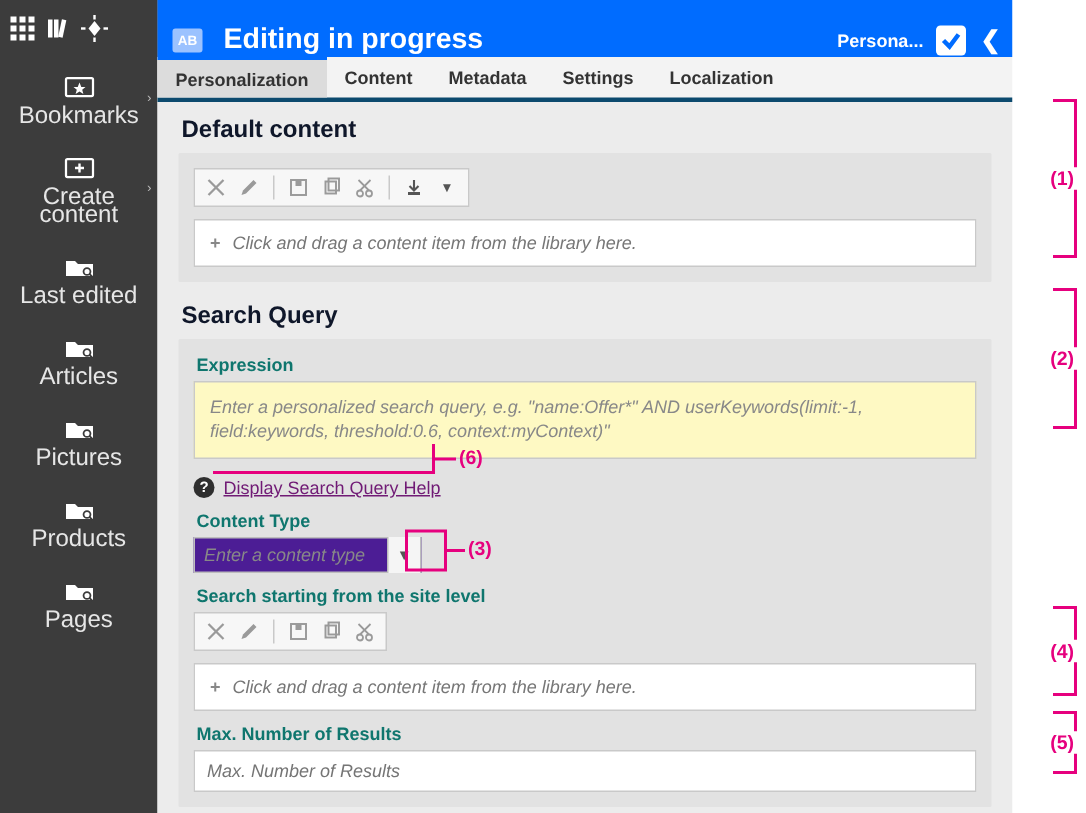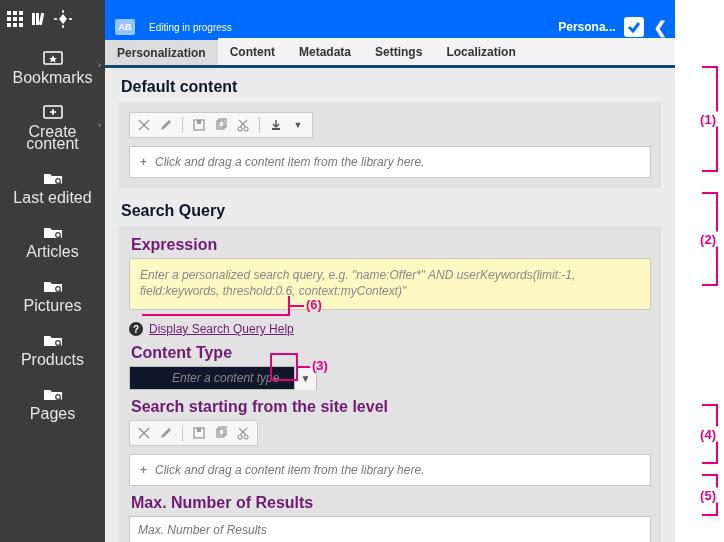--- a/index.html
+++ b/index.html
@@ -26,41 +26,41 @@
     
     .topbar {
       position: absolute; left: 105px; top: 0; right: 49px; height: 38px;
       background: #006cff; color: #fff; display: flex; align-items: center; padding: 16px 8px 0 10px;
     }
     .topbar .ab-badge {
       width: 20px; height: 16px; background: #9bc2ff; color: #fff; border-radius: 2px;
       font-size: 9px; font-weight: 700; display: inline-flex; align-items: center; justify-content: center;
       margin-right: 14px;
     }
-    .topbar .title { font-size: 10px; font-weight: 400; flex: 1; }
+    .topbar .title { font-size: 19px; font-weight: 700; flex: 1; }
     .topbar .persona { font-size: 12px; font-weight: 600; margin-right: 8px; }
     .topbar .chk { width: 20px; height: 20px; background:#fff; border-radius:3px; margin-right:10px; display:flex;align-items:center;justify-content:center;}
     .topbar .chk svg { stroke:#006cff; fill:none; stroke-width:3; }
     .topbar .collapse { font-size: 16px; font-weight: 700; }
 
     
     .tabstrip {
       position: absolute; left: 105px; top: 38px; right: 49px; height: 30px;
       background: #f3f3f3; border-bottom: 3px solid #0c4a6e; display: flex; align-items: stretch;
     }
     .tab { padding: 0 12px; display: flex; align-items: center; font-size: 12px; color: #333; font-weight:600; }
     .tab.active { background: #dcdcdc; border-top: 2px solid #006cff; font-weight: 700; }
 
     
     .main {
       position: absolute; left: 105px; top: 68px; right: 49px; bottom: 0;
       background: #ececec; overflow: hidden; padding: 8px 14px 8px 14px;
     }
     .section-label { font-size: 16px; font-weight: 700; color: #0f172a; margin: 2px 0 6px 2px; }
-    .subsection-label { font-size: 16px; font-weight: 700; color: #701a75; margin: 8px 0 4px 2px; }
+    .subsection-label { font-size: 12px; font-weight: 700; color: #0f766e; margin: 8px 0 4px 2px; }
     .light-box {
       background: #e2e2e2; padding: 10px; border-radius: 1px;
     }
     .toolbar {
       border: 1px solid #c9c9c9; background: #f7f7f7; padding: 4px 6px; display: inline-flex; align-items: center; gap: 6px;
     }
     .toolbar .tbtn { width: 16px; height: 16px; display: inline-flex; align-items:center; justify-content:center; color:#9a9a9a; }
     .toolbar .sep { width:1px; height:16px; background:#c9c9c9; margin: 0 2px; }
     .dropzone {
       margin-top: 8px; background: #fff; border: 1px solid #c9c9c9; padding: 8px 10px;
@@ -68,21 +68,21 @@
     }
     .dropzone .plus { font-style: normal; font-weight: 700; color:#888; }
     .query-box {
       background: #fef9c3; border: 1px solid #c9c9c9; padding: 8px 10px; min-height: 52px;
       color: #888; font-style: italic; font-size: 12px; line-height: 16px;
     }
     .help-row { margin: 12px 0 4px 0; display: flex; align-items: center; gap: 6px; }
     .help-row .q { width:14px; height:14px; border-radius:50%; background:#2e2e2e; color:#fff; font-size:10px; font-weight:700; display:inline-flex;align-items:center;justify-content:center; }
     .help-row a { color:#701a75; font-size:12px; }
     .combo {
-      display:inline-flex; border:1px solid #bdbdbd; background:#0f172a; height:24px; align-items:center;padding-left:36px;
+      display:inline-flex; border:1px solid #bdbdbd; background:#4c1d95; height:24px; align-items:center;
     }
     .combo .combo-text { width: 128px; padding: 0 6px; color:#888; font-style: italic; font-size:12px; }
     .combo .combo-btn { width: 22px; height: 24px; border-left:1px solid #bdbdbd; background:#f5f5f5; display:flex;align-items:center;justify-content:center; color:#555;font-size:10px;}
     .plain-input {
       width: 100%; border:1px solid #c9c9c9; background:#fff; padding:6px 8px; color:#888; font-style: italic; font-size:12px;
     }
 
     
     .gutter { position:absolute; right:0; top:0; width:49px; height:542px; background:#fff; }
     .bracket { position:absolute; right:6px; border-right:2px solid #e6007e; }

